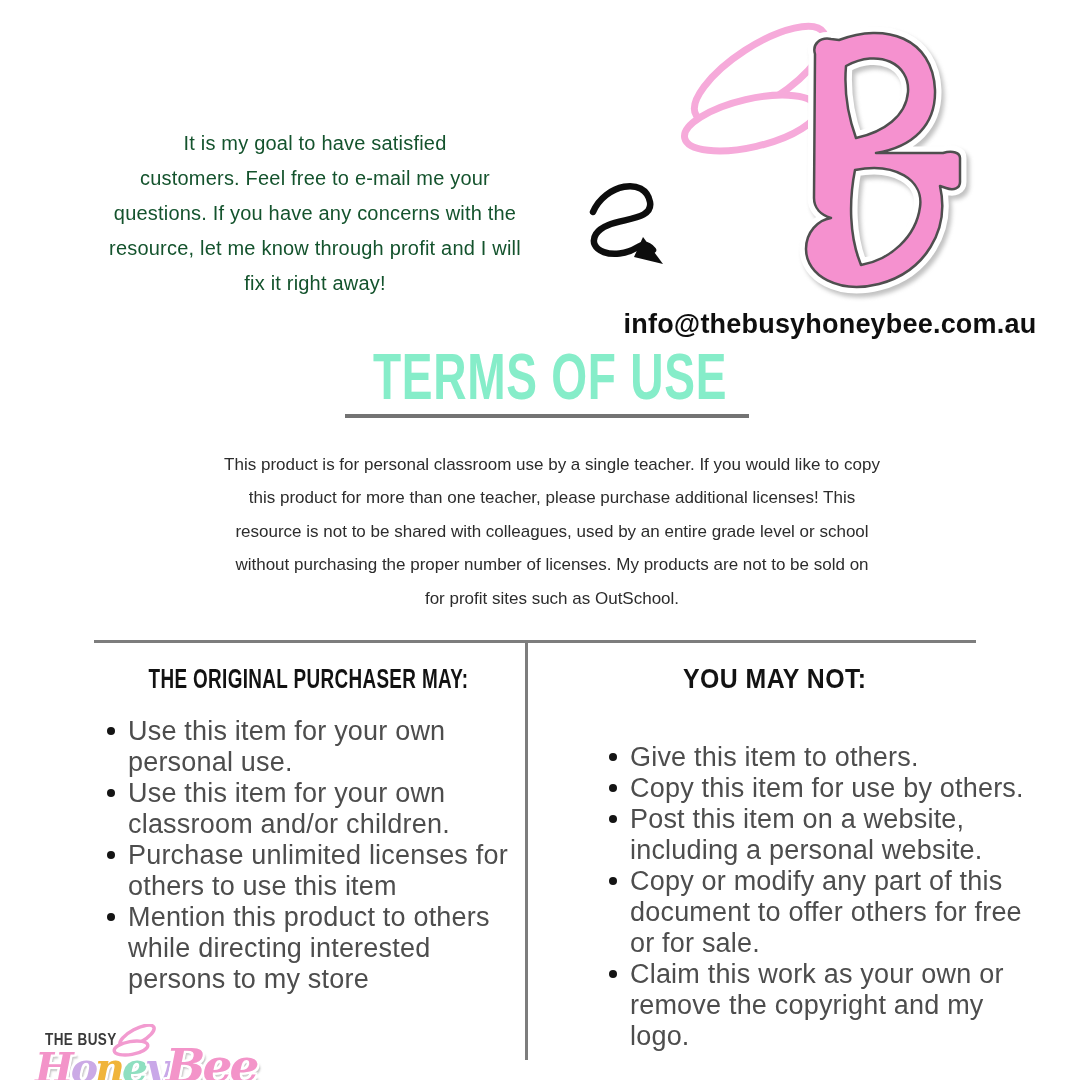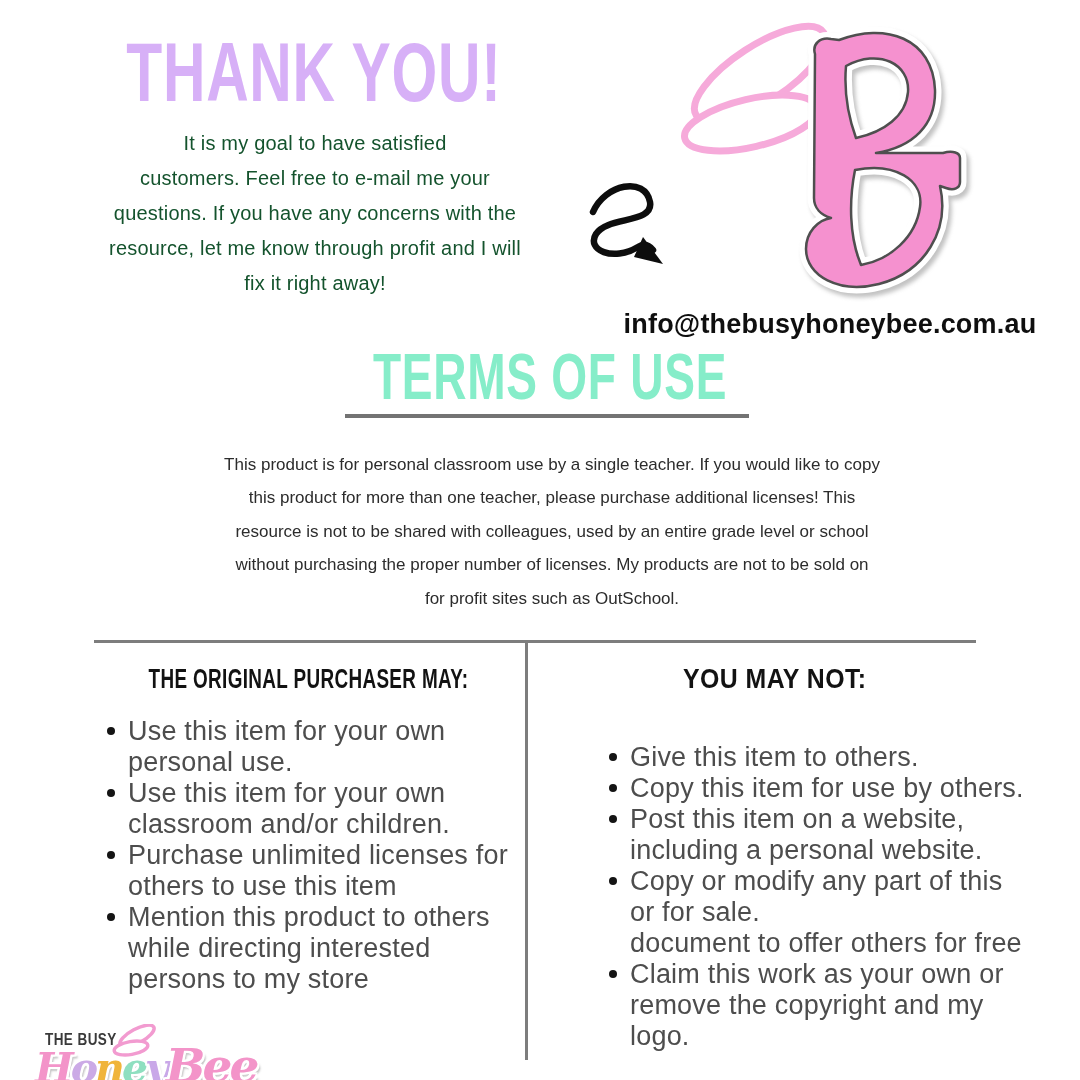--- a/index.html
+++ b/index.html
@@ -63,23 +63,20 @@
       text-shadow:-2px -2px 0 #fff,2px -2px 0 #fff,-2px 2px 0 #fff,2px 2px 0 #fff,
                   0 -2px 0 #fff,0 2px 0 #fff,-2px 0 0 #fff,2px 0 0 #fff,3px 4px 2px rgba(90,90,90,.35);}
   .script-row .bee{font-size:47px;}
   .mini-wings{position:absolute;left:92px;top:-4px;width:54px;height:38px;}
 </style>
 </head>
 <body>
 
 <div id="canvas">
 
-  <div class="abs center thank-title">
-    <span class="squeeze">THANK YOU!</span>
-  </div>
 
   <div class="abs center intro">
       <div class="tline">It is my goal to have satisfied</div>
       <div class="tline">customers. Feel free to e-mail me your</div>
       <div class="tline">questions. If you have any concerns with the</div>
       <div class="tline">resource, let me know through profit and I will</div>
       <div class="tline">fix it right away!</div>
     </div>
 
   <svg class="abs curl-arrow" viewBox="0 0 108 100">
@@ -166,22 +163,22 @@
         <div class="bullet-line">Copy this item for use by others.</div>
       </div>
       <div class="bullet-item">
         <span class="dot"></span>
         <div class="bullet-line">Post this item on a website,</div>
         <div class="bullet-line">including a personal website.</div>
       </div>
       <div class="bullet-item">
         <span class="dot"></span>
         <div class="bullet-line">Copy or modify any part of this</div>
+        <div class="bullet-line">document to offer others for free</div>
         <div class="bullet-line">or for sale.</div>
-        <div class="bullet-line">document to offer others for free</div>
       </div>
       <div class="bullet-item">
         <span class="dot"></span>
         <div class="bullet-line">Claim this work as your own or</div>
         <div class="bullet-line">remove the copyright and my</div>
         <div class="bullet-line">logo.</div>
       </div>
     </div>
 
   <div class="abs footer-logo">

